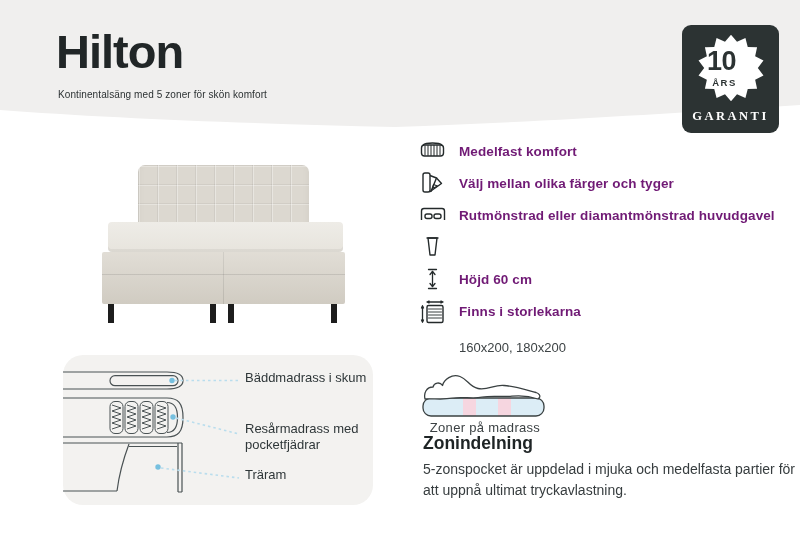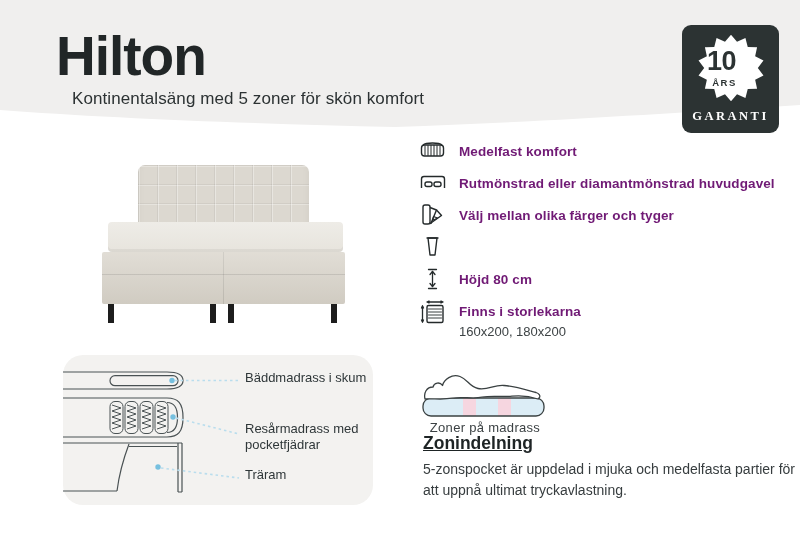--- a/index.html
+++ b/index.html
@@ -11,26 +11,26 @@
   .page{
     position:relative;
     width:800px;height:533px;
     background:#ffffff;
     overflow:hidden;
   }
   
   .header-band{position:absolute;top:0;left:0;width:800px;height:140px;pointer-events:none;}
   .title{
     position:absolute;left:56px;top:24px;
-    font-size:55px;font-weight:800;letter-spacing:-1px;
+    font-size:47px;font-weight:800;letter-spacing:-1px;
     color:#212627;
   }
   .subtitle{
     position:absolute;left:58px;top:89px;
-    font-size:17px;color:#2c3233;letter-spacing:.1px;margin-left:14px;
+    font-size:10px;color:#2c3233;letter-spacing:.1px;
   }
   
   .badge{
     position:absolute;left:682px;top:25px;width:97px;height:108px;
     background:#2c3333;border-radius:9px;
   }
   .badge .star-wrap{position:absolute;left:11px;top:6px;width:76px;height:74px;}
   .badge .star-wrap svg{display:block;}
   .badge .years{
     position:absolute;left:0;top:21px;width:79px;text-align:center;
@@ -71,41 +71,41 @@
   }
   .bed .leg{position:absolute;top:144px;width:6px;height:19px;background:#1d1d1d;}
   .bed .leg.l1{left:8px;} .bed .leg.l2{left:110px;} .bed .leg.l3{left:128px;} .bed .leg.l4{left:231px;}
   
   .features{position:absolute;left:420px;top:138px;width:375px;}
   .feature-row{display:flex;align-items:flex-start;margin-bottom:7px;min-height:24px;}
   .feature-icon{flex:0 0 26px;width:26px;height:24px;margin-right:13px;margin-top:1px;}
   .feature-icon svg{display:block;}
   .feature-text{padding-top:4px;}
   .feature-label{font-size:13.5px;font-weight:700;color:#701a75;letter-spacing:.1px;}
-  .feature-sublabel{font-size:13px;color:#3d4345;margin-top:4px;}
+  .feature-sublabel{font-size:13px;color:#3d4345;margin-top:20px;}
   
   .layers-card{
     position:absolute;left:63px;top:355px;width:310px;height:150px;
     background:#f3f2f0;border-radius:20px;
   }
   .layers-card svg{position:absolute;left:0;top:0;}
   .layer-label{
     position:absolute;left:182px;width:128px;
     font-size:13px;color:#2f3739;line-height:1.25;
   }
   .layer-label.ll1{top:15px;} .layer-label.ll2{top:66px;} .layer-label.ll3{top:112px;}
   
   .person-illu{position:absolute;left:422px;top:362px;width:126px;height:58px;}
   .zones-caption{
     position:absolute;left:422px;top:420px;width:126px;text-align:center;
     font-size:13px;color:#3c4244;letter-spacing:.3px;
   }
   .zones-heading{
     position:absolute;left:423px;top:433px;
-    font-size:17.5px;font-weight:800;color:#1e2425;text-decoration:underline;
+    font-size:17.5px;font-weight:800;color:#1e2425;
   }
   .zones-body{
     position:absolute;left:423px;top:459px;width:378px;
     font-size:14px;color:#373d3f;line-height:1.5;
   }
 </style>
 </head>
 <body>
 
 <div class="page">
@@ -148,64 +148,64 @@
           <path d="M5,6.5 V16.5 M8,6.2 V16.8 M11,6 V17 M14,6 V17 M17,6.2 V16.8 M20,6.5 V16.5" stroke-width="1"></path>
         </svg>
       </span>
       <span class="feature-text">
         <span class="feature-label">Medelfast komfort</span>
       </span>
     </div>
 
     <div class="feature-row">
       <span class="feature-icon">
-        <svg width="26" height="22" viewBox="0 0 26 22" fill="none" stroke="#242a2b" stroke-width="1.4">
-          <path d="M1.5,17 V8 Q1.5,5.5 4,5.5 H22 Q24.5,5.5 24.5,8 V17"></path>
-          <rect x="5" y="11" width="7" height="4.5" rx="2"></rect>
-          <rect x="14" y="11" width="7" height="4.5" rx="2"></rect>
-        </svg>
-      </span>
-      <span class="feature-text">
-        <span class="feature-label">Rutmönstrad eller diamantmönstrad huvudgavel</span>
-      </span>
-    </div>
-
-    <div class="feature-row">
-      <span class="feature-icon">
         <svg width="25" height="24" viewBox="0 0 25 24" fill="none" stroke="#242a2b" stroke-width="1.4" stroke-linejoin="round">
           <rect x="3" y="2" width="7" height="19" rx="2"></rect>
           <path d="M10,4.5 L16.5,7 L10.8,20.8"></path>
           <path d="M16.5,7 L21.5,12.5 L9.5,21"></path>
           <path d="M13.5,13.5 L17.5,15 L12.5,17.5 Z" stroke-width="1.1"></path>
         </svg>
       </span>
       <span class="feature-text">
         <span class="feature-label">Välj mellan olika färger och tyger</span>
       </span>
     </div>
 
     <div class="feature-row">
       <span class="feature-icon">
+        <svg width="26" height="22" viewBox="0 0 26 22" fill="none" stroke="#242a2b" stroke-width="1.4">
+          <path d="M1.5,17 V8 Q1.5,5.5 4,5.5 H22 Q24.5,5.5 24.5,8 V17"></path>
+          <rect x="5" y="11" width="7" height="4.5" rx="2"></rect>
+          <rect x="14" y="11" width="7" height="4.5" rx="2"></rect>
+        </svg>
+      </span>
+      <span class="feature-text">
+        <span class="feature-label">Rutmönstrad eller diamantmönstrad huvudgavel</span>
+      </span>
+    </div>
+
+    <div class="feature-row">
+      <span class="feature-icon">
         <svg width="25" height="24" viewBox="0 0 25 24" fill="none" stroke="#242a2b" stroke-width="1.4" stroke-linejoin="round">
           <path d="M8,3 H17 L15,20 H10 Z"></path>
           <path d="M7,3 H18" stroke-linecap="round"></path>
         </svg>
       </span>
     </div>
 
     <div class="feature-row">
       <span class="feature-icon">
         <svg width="25" height="24" viewBox="0 0 25 24" fill="none" stroke="#242a2b" stroke-width="1.3" stroke-linecap="round">
           <path d="M8.5,2.5 H16.5 M8.5,21.5 H16.5"></path>
           <path d="M12.5,4.5 V19.5"></path>
           <path d="M10,7.5 L12.5,4.5 L15,7.5 M10,16.5 L12.5,19.5 L15,16.5" stroke-linejoin="round"></path>
         </svg>
       </span>
       <span class="feature-text">
-        <span class="feature-label">Höjd 80 cm</span>
+        <span class="feature-label">Höjd 60 cm</span>
       </span>
     </div>
 
     <div class="feature-row">
       <span class="feature-icon">
         <svg width="26" height="26" viewBox="0 0 26 26" fill="none" stroke="#242a2b" stroke-width="1.3" stroke-linecap="round">
           <rect x="7" y="6.5" width="16" height="17" rx="1.5" stroke-width="1.4"></rect>
           <path d="M8.5,10 H21.5 M8.5,13 H21.5 M8.5,16 H21.5 M8.5,19 H21.5" stroke-width="0.9"></path>
           <path d="M7.5,3 H22.5 M8.8,3 L7.2,3 M2.5,7 V23 M7,3 l2,-1 M7,3 l2,1 M23,3 l-2,-1 M23,3 l-2,1"></path>
           <path d="M2.5,7 l-1,2 M2.5,7 l1,2 M2.5,23 l-1,-2 M2.5,23 l1,-2"></path>

